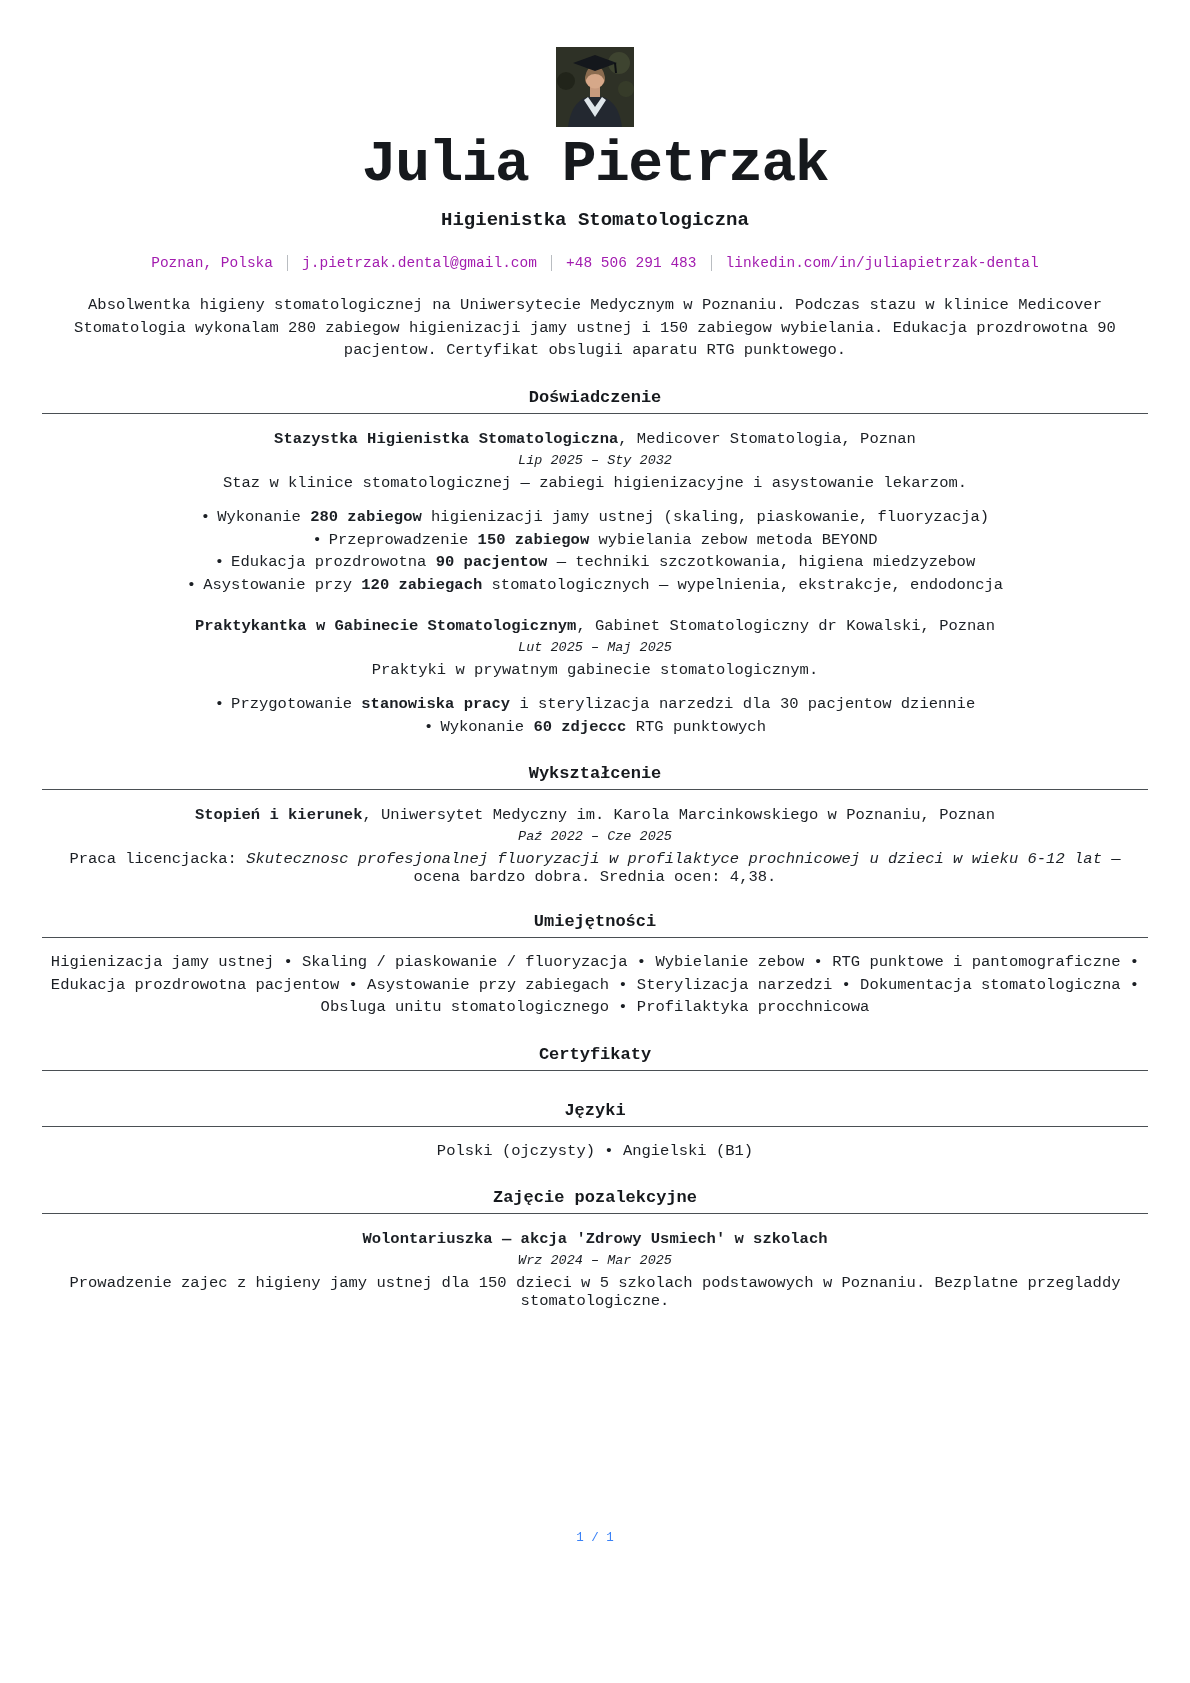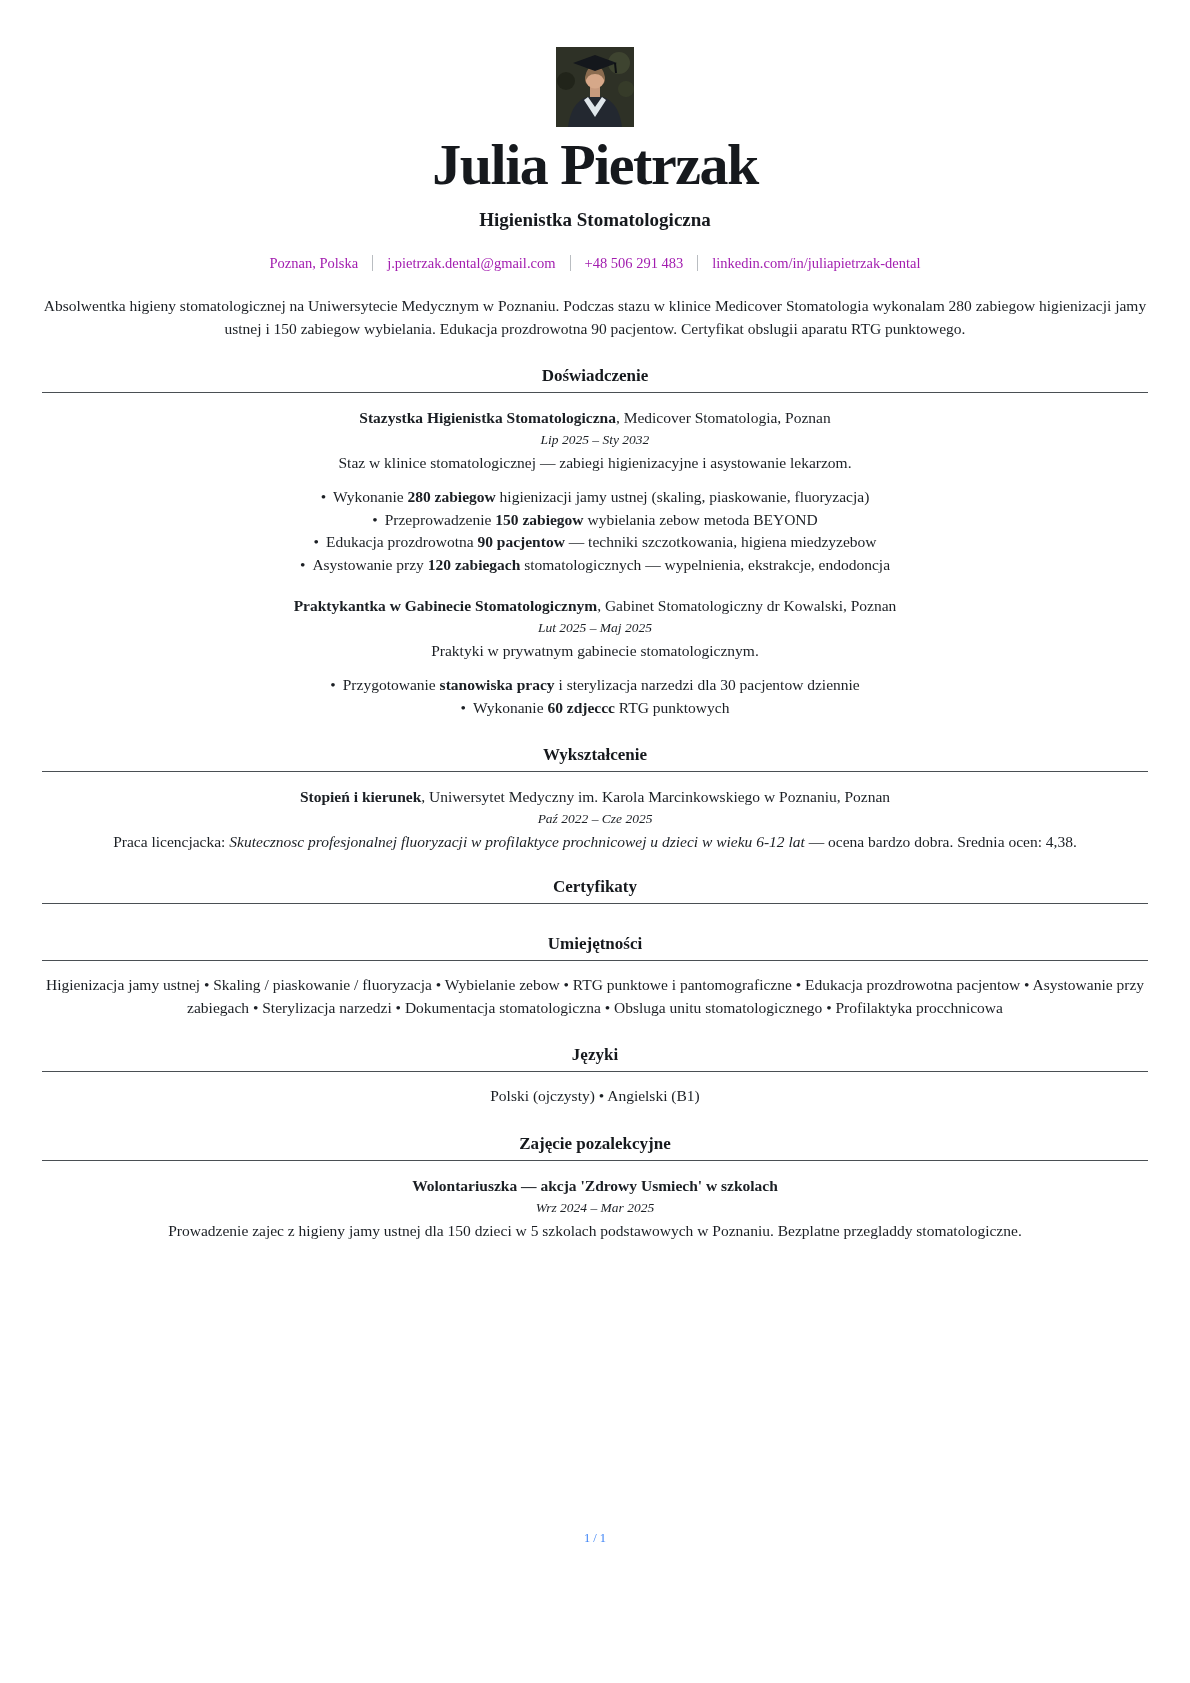--- a/index.html
+++ b/index.html
@@ -1,18 +1,18 @@
 <!DOCTYPE html>
 <html><head>
 <meta charset="utf-8">
 <style>
   html,body{margin:0;padding:0;background:#fff;}
   .page{
     width:1190px;height:1683px;background:#ffffff;position:relative;
-    font-family:Liberation Serif, serif;color:#1b1f24;overflow:hidden;
+    font-family:Liberation Mono, monospace;color:#1b1f24;overflow:hidden;
   }
   .content{padding:0 42px;}
   .photo{display:block;margin:47px auto 0 auto;width:78px;height:80px;}
   .name{text-align:center;font-size:58px;font-weight:800;letter-spacing:-1.5px;margin-top:8px;line-height:1.05;color:#16191d;}
   .headline{text-align:center;font-size:19px;font-weight:700;margin-top:13px;color:#16191d;}
   .contact{display:flex;justify-content:center;align-items:center;gap:14px;margin-top:24px;font-size:14.5px;color:#a21caf;}
   .sep{width:1px;height:16px;background:#b9bdc1;}
   .summary{margin-top:23px;font-size:15.5px;line-height:1.47;text-align:center;color:#1b1f24;}
   .section{margin-top:26px;}
   .section-title{text-align:center;font-weight:700;font-size:17px;padding-bottom:6px;border-bottom:1px solid #4a4f54;color:#16191d;}
@@ -95,27 +95,27 @@
     <div class="section">
       <div class="section-title">Wykształcenie</div>
       <div class="entry">
         <div class="entry-head"><b>Stopień i kierunek</b><span>, Uniwersytet Medyczny im. Karola Marcinkowskiego w Poznaniu, Poznan</span></div>
         <div class="entry-dates">Paź 2022 – Cze 2025</div>
         <div class="entry-desc thesis"><span>Praca licencjacka: </span><i>Skutecznosc profesjonalnej fluoryzacji w profilaktyce prochnicowej u dzieci w wieku 6-12 lat</i><span> — ocena bardzo dobra. Srednia ocen: 4,38.</span></div>
       </div>
     </div>
 
     <div class="section">
-      <div class="section-title">Certyfikaty</div>
-      <div class="empty-section-gap"></div>
+      <div class="section-title">Umiejętności</div>
+      <div class="centered-text">Higienizacja jamy ustnej • Skaling / piaskowanie / fluoryzacja • Wybielanie zebow • RTG punktowe i pantomograficzne • Edukacja prozdrowotna pacjentow • Asystowanie przy zabiegach • Sterylizacja narzedzi • Dokumentacja stomatologiczna • Obsluga unitu stomatologicznego • Profilaktyka procchnicowa</div>
     </div>
 
     <div class="section">
-      <div class="section-title">Umiejętności</div>
-      <div class="centered-text">Higienizacja jamy ustnej • Skaling / piaskowanie / fluoryzacja • Wybielanie zebow • RTG punktowe i pantomograficzne • Edukacja prozdrowotna pacjentow • Asystowanie przy zabiegach • Sterylizacja narzedzi • Dokumentacja stomatologiczna • Obsluga unitu stomatologicznego • Profilaktyka procchnicowa</div>
+      <div class="section-title">Certyfikaty</div>
+      <div class="empty-section-gap"></div>
     </div>
 
     <div class="section">
       <div class="section-title">Języki</div>
       <div class="centered-text">Polski (ojczysty) • Angielski (B1)</div>
     </div>
 
     <div class="section">
       <div class="section-title">Zajęcie pozalekcyjne</div>
       <div class="entry">

